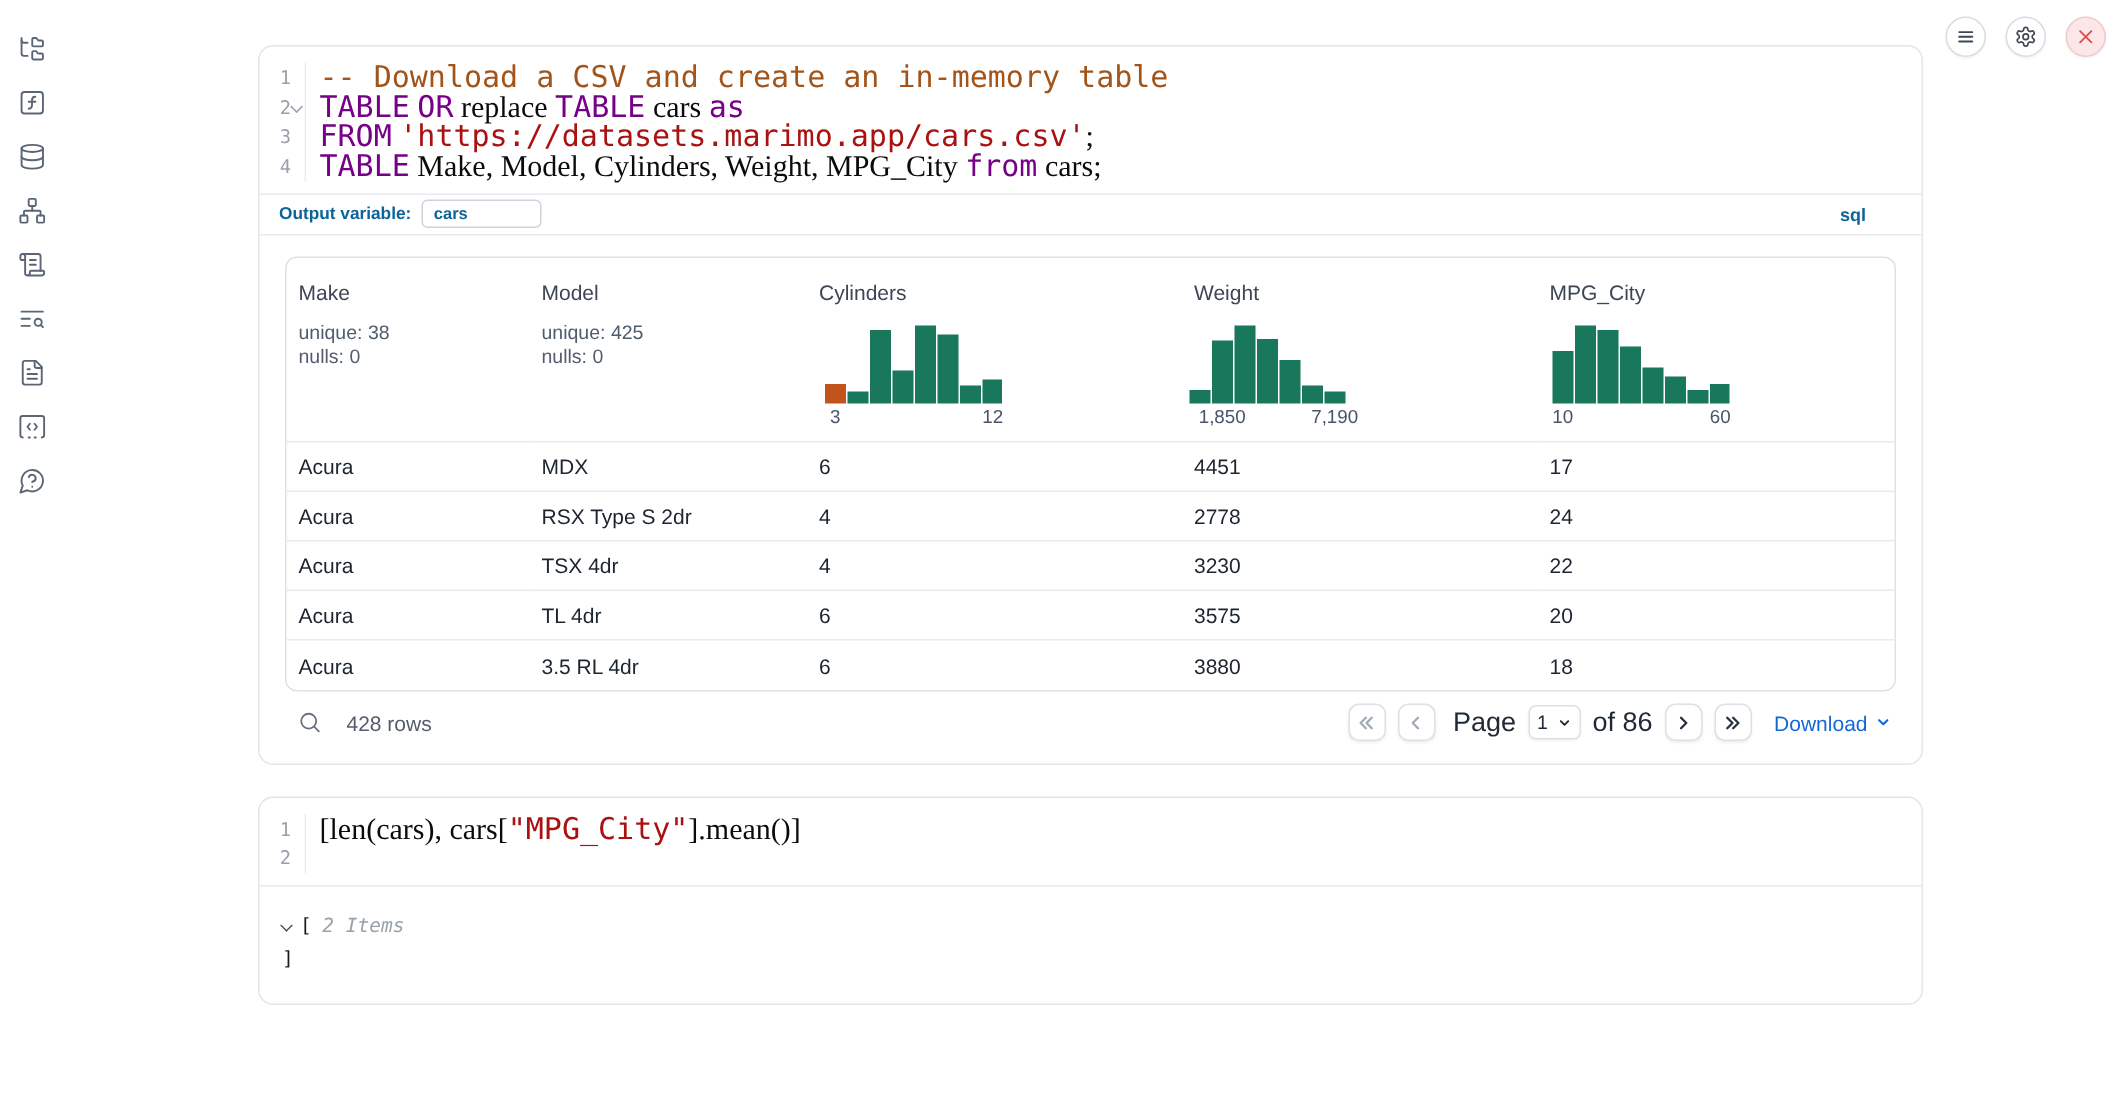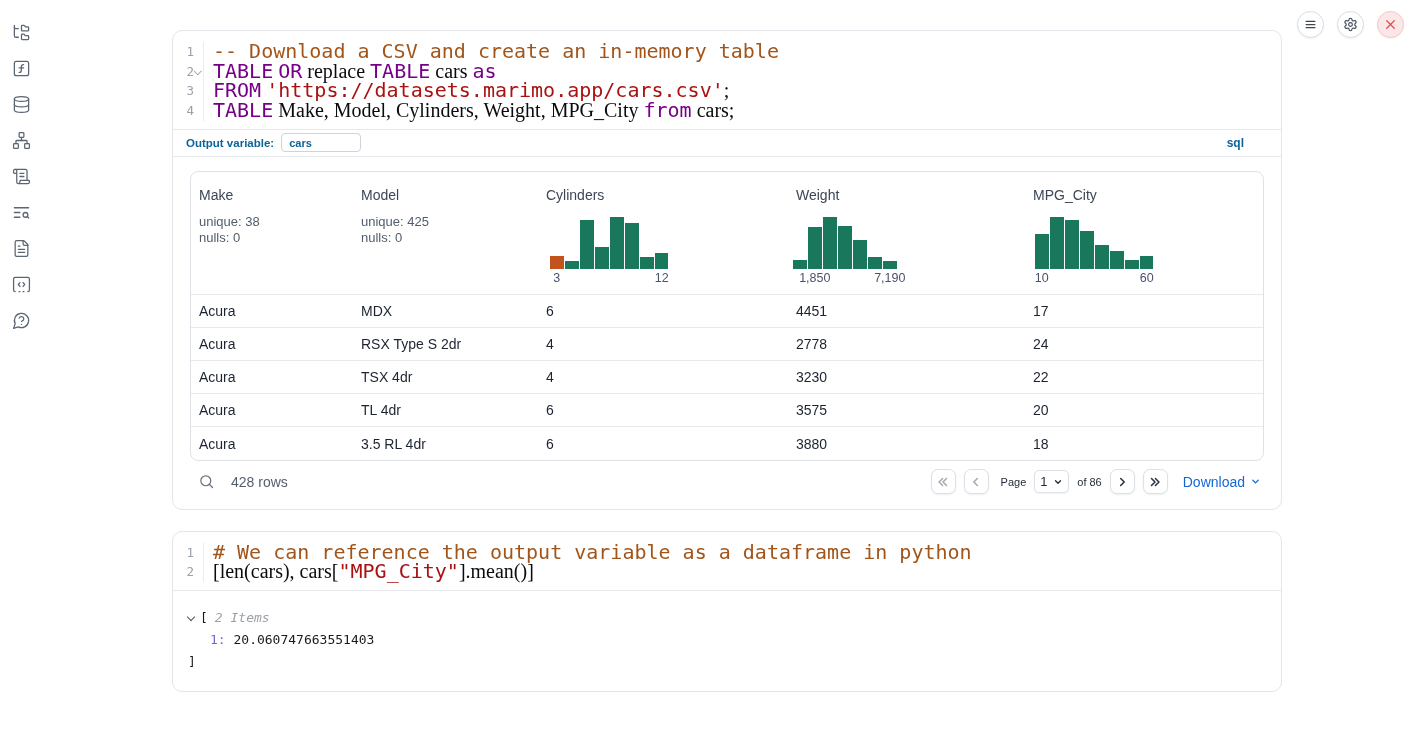--- a/index.html
+++ b/index.html
@@ -52,21 +52,21 @@
   td { height:33px; padding:0 8px; border-top:1px solid #e8eaee; }
   
   .tfooter { display:flex; align-items:center; margin-top:6px; height:30px; padding:0 3px 0 8px; }
   .search-btn { background:none; border:none; display:flex; align-items:center; }
   .search-btn svg { width:17px; height:17px; stroke:#68717e; stroke-width:1.7; fill:none; stroke-linecap:round; }
   .rowcount { margin-left:16px; font-size:14px; color:#535e6d; }
   .pager { margin-left:auto; display:flex; align-items:center; gap:8px; }
   .pbtn { width:25px; height:25px; border-radius:7px; border:1px solid #dde0e5; background:#fff; box-shadow:0 1px 2px rgba(16,24,40,.07); display:flex; align-items:center; justify-content:center; }
   .pbtn svg { width:14px; height:14px; stroke:#2a3342; stroke-width:1.8; fill:none; stroke-linecap:round; stroke-linejoin:round; }
   .pbtn.disabled svg { stroke:#a2aab5; }
-  .plabel { font-size:11px; color:#1f2835; }
+  .plabel { font-size:18px; color:#1f2835; }
   .plabel.pg { margin-left:4px; }
   .psel { width:35px; height:23px; border:1px solid #dde0e5; border-radius:5px; background:#fff; box-shadow:0 1px 2px rgba(16,24,40,.05); display:flex; align-items:center; justify-content:space-between; padding:0 5px; font-size:13px; color:#1f2835; }
   .psel svg { width:10px; height:10px; stroke:#1f2835; stroke-width:2; fill:none; stroke-linecap:round; stroke-linejoin:round; }
   .download { margin-left:15px; background:none; border:none; color:var(--link); font-size:14px; font-weight:500; display:flex; align-items:center; gap:5px; }
   .download svg { width:11px; height:11px; stroke:var(--link); stroke-width:2; fill:none; stroke-linecap:round; stroke-linejoin:round; }
   
   .tree { border-top:1px solid #e7e9ec; padding:16px 14px 18px; font-family:"DejaVu Sans Mono",monospace; font-size:13px; color:#1b1b1b; }
   .tline1 { height:22px; line-height:22px; display:flex; align-items:center; }
   .tchev { width:9px; height:9px; position:relative; margin-right:4px; }
   .tchev::before { content:""; position:absolute; width:5px; height:5px; border-right:1.4px solid #4d565f; border-bottom:1.4px solid #4d565f; transform:rotate(45deg); top:0; left:1px; }
@@ -370,29 +370,27 @@
     </div>
   </section>
 
   <section class="cell">
     <div class="editor">
         <div class="gutter">
           <div class="gline"><span>1</span></div>
           <div class="gline"><span>2</span></div>
         </div>
         <div class="codecol">
-          <div class="cline"><span class="tok-com"># We can reference the output variable as a dataframe in python</span></div>
           <div class="cline"><span class="tok-pl">[len(cars), cars[</span><span class="tok-str">"MPG_City"</span><span class="tok-pl">].mean()]</span></div>
         </div>
       </div>
     <div class="tree">
       <div class="tline1">
         <span class="tchev"></span>
         <span>[</span>
         <span class="titems">2 Items</span>
       </div>
       <div>
-          <div class="tentry"><span class="tkey">1:</span><span> 20.060747663551403</span></div>
         </div>
       <div class="tclose">]</div>
     </div>
   </section>
 </main>
 
 </body></html>

